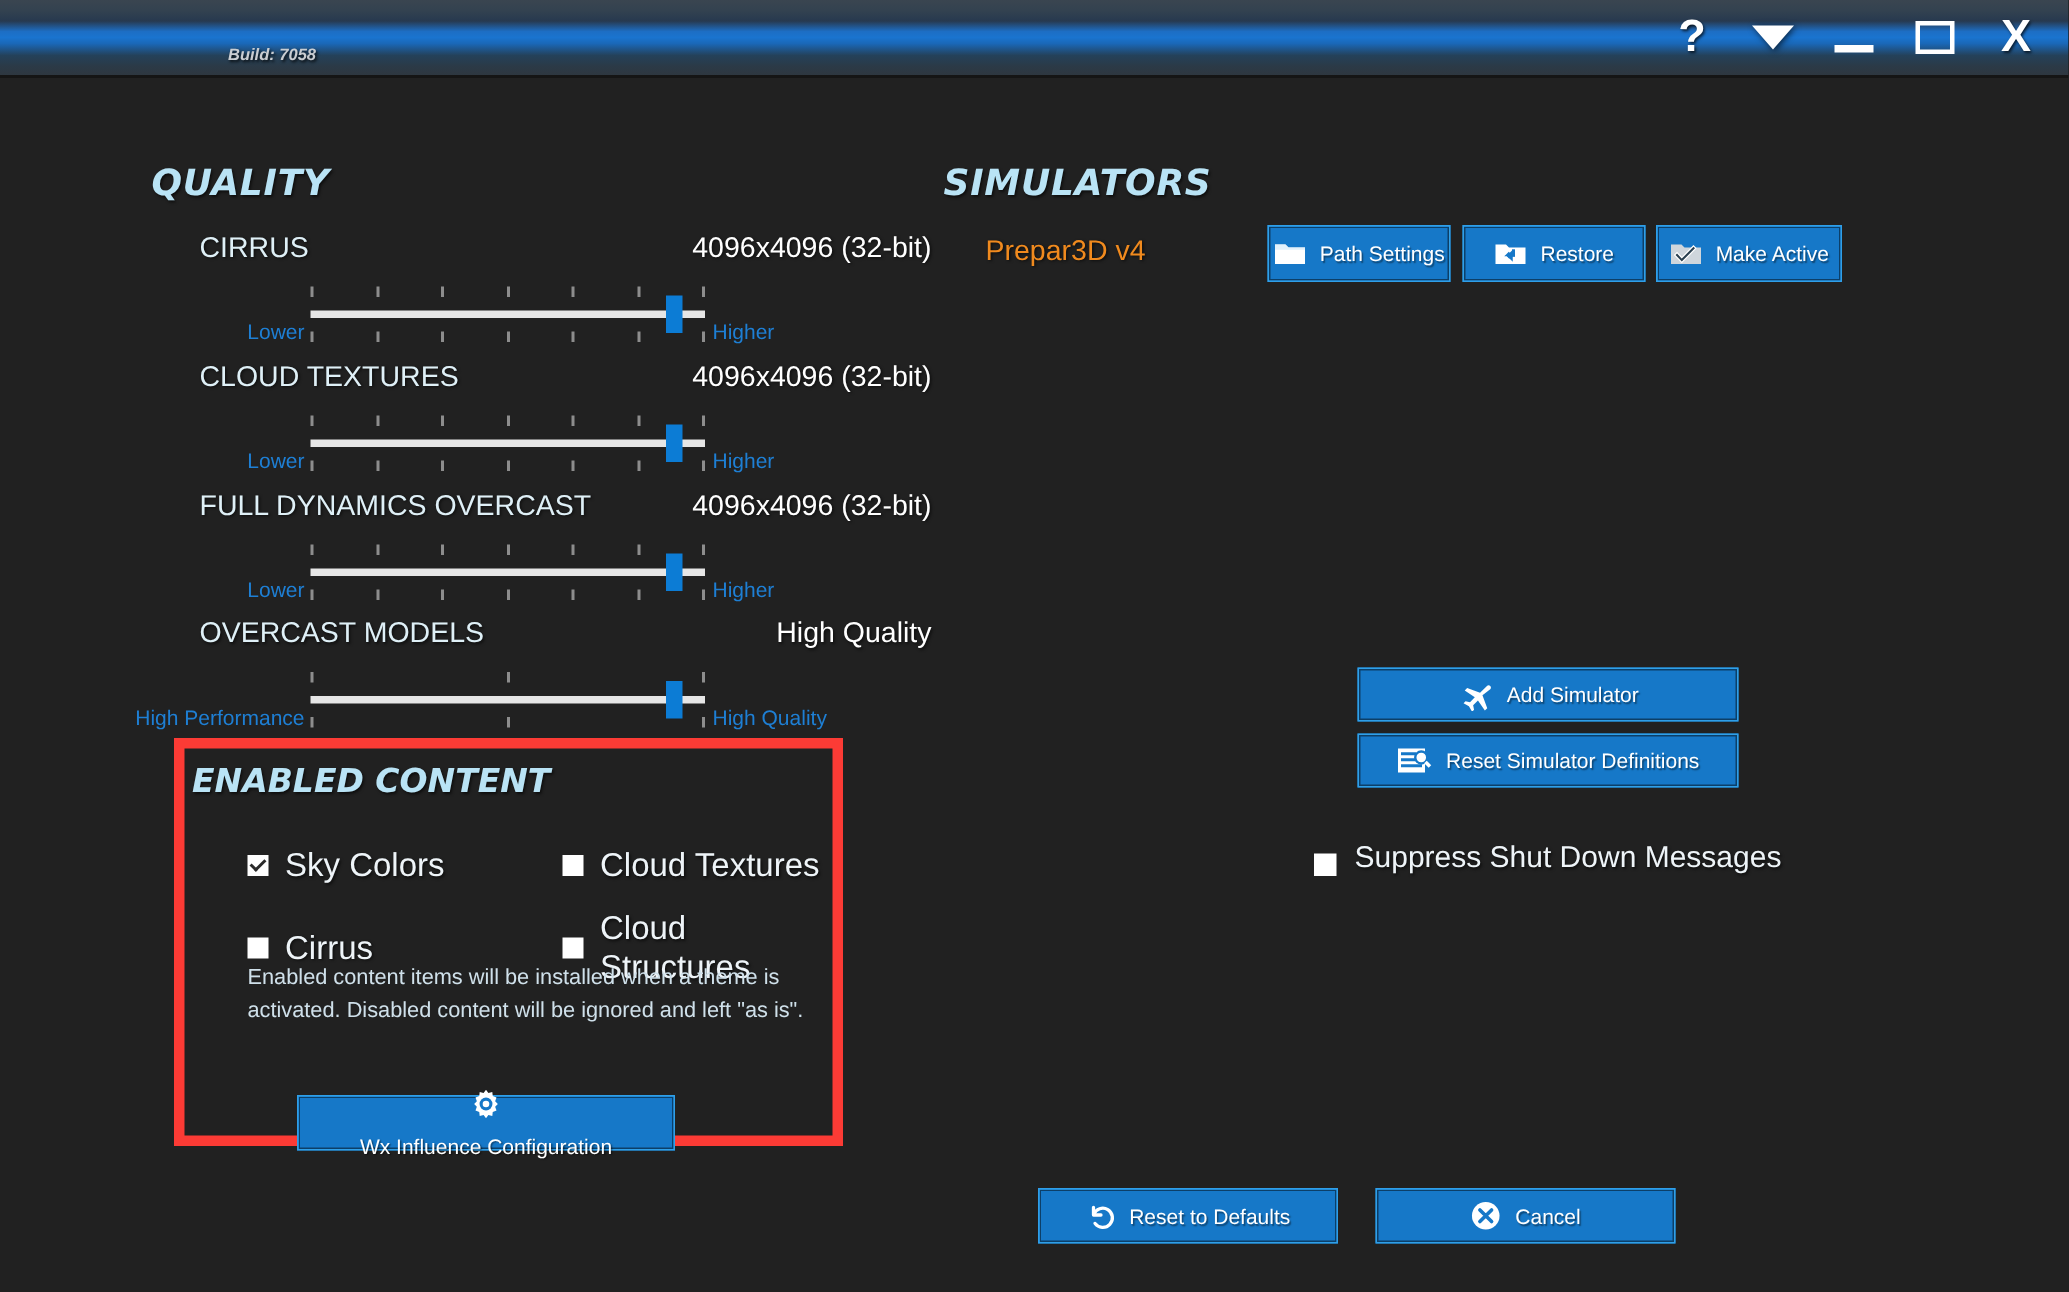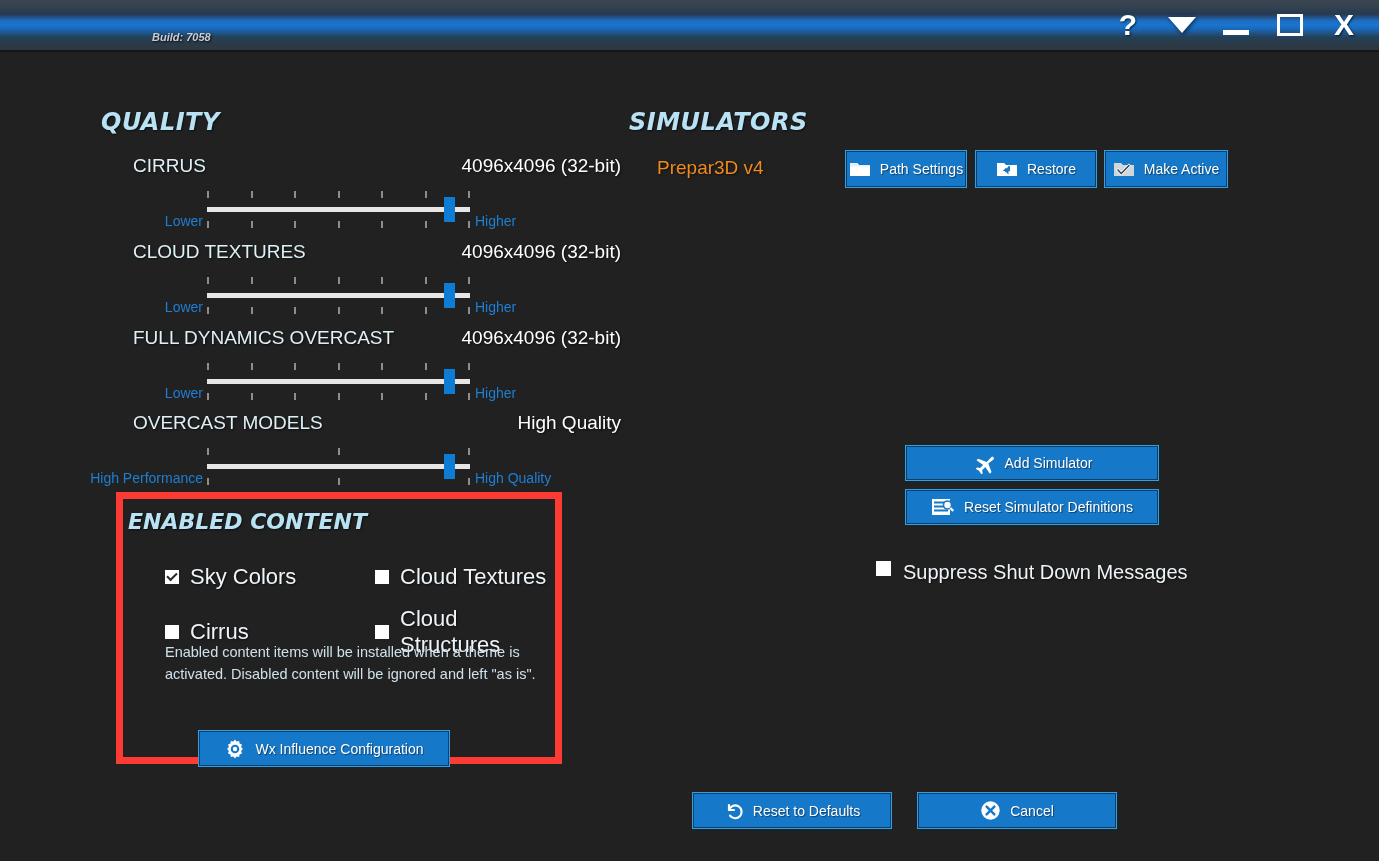--- a/index.html
+++ b/index.html
@@ -175,34 +175,34 @@
     box-shadow: 0 0 0 1px #0c3f68 inset;
   }
   .btn .btn-label { text-shadow: 1px 1px 1px rgba(0,0,0,.45); white-space: nowrap; }
   .btn svg { display: block; flex: 0 0 auto; }
 
   #btn-path-settings { left: 845px; top: 150px; width: 122px; height: 38px; }
   #btn-restore       { left: 975px; top: 150px; width: 122px; height: 38px; text-align: center; }
   #btn-make-active   { left: 1104px; top: 150px; width: 124px; height: 38px; }
   #btn-add-simulator { left: 905px; top: 445px; width: 254px; height: 36px; }
   #btn-reset-sim-def { left: 905px; top: 489px; width: 254px; height: 36px; }
-  #btn-wx-influence  { left: 198px; top: 730px; width: 252px; height: 37px; }
+  #btn-wx-influence  { left: 198px; top: 730px; width: 252px; height: 37px; flex-direction: column; }
   #btn-reset-defaults{ left: 692px; top: 792px; width: 200px; height: 37px; }
   #btn-cancel        { left: 917px; top: 792px; width: 200px; height: 37px; }
   #btn-save-apply    { left: 1143px; top: 792px; width: 201px; height: 37px; }
 
   #sim-name {
     position: absolute; left: 657px; top: 157px;
     font-size: 19px; color: #f08a1e;
     text-shadow: 1px 1px 2px rgba(0,0,0,.6);
   }
 
   #suppress-row {
     position: absolute; left: 876px; top: 561px;
-    display: flex; align-items: flex-start; gap: 12px; cursor: pointer;
+    display: flex; align-items: flex-end; gap: 12px; cursor: pointer;
   }
   #suppress-row .check-box { width: 15px; height: 15px; }
   #suppress-row .check-label { font-size: 20px; }
 </style>
 </head>
 <body>
 
 <div id="app">
 
   <div class="titlebar">

